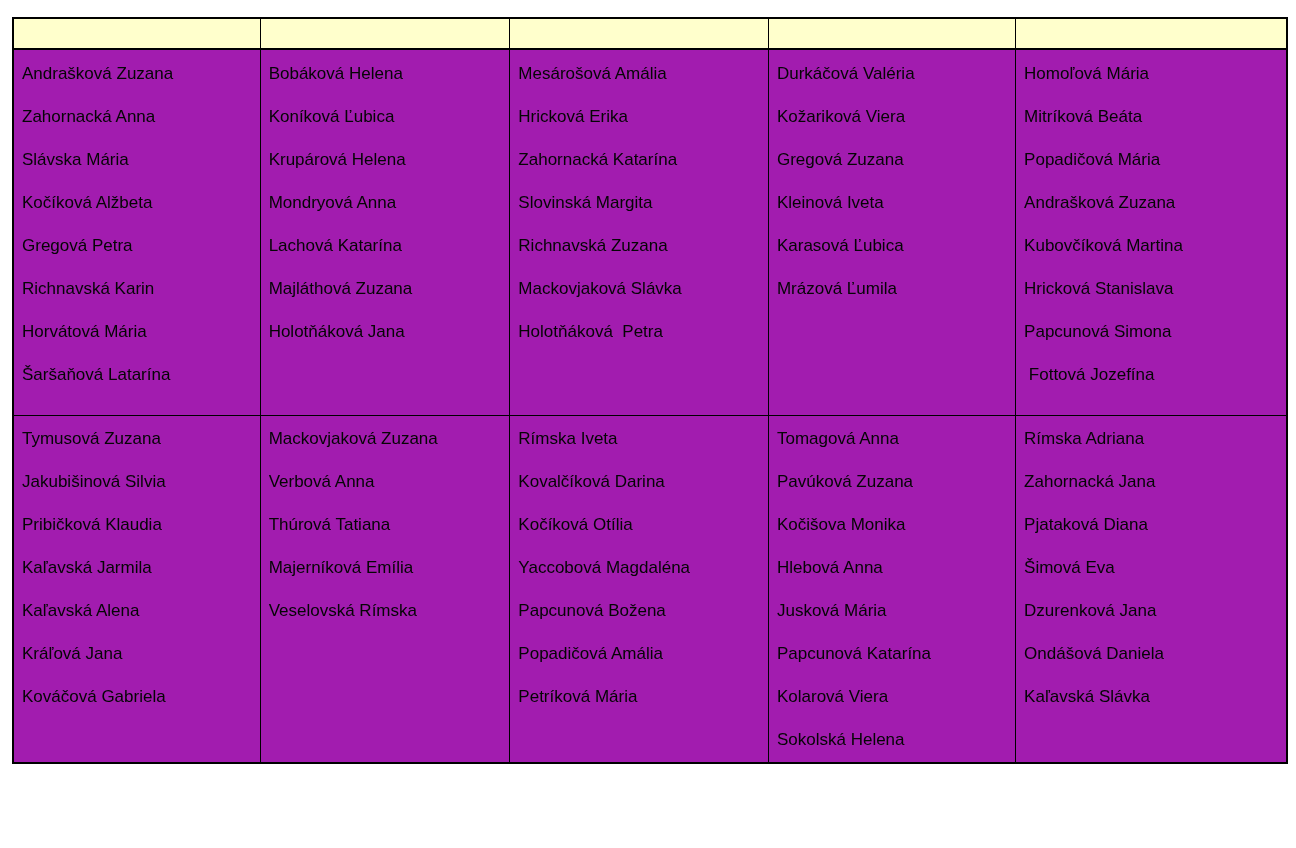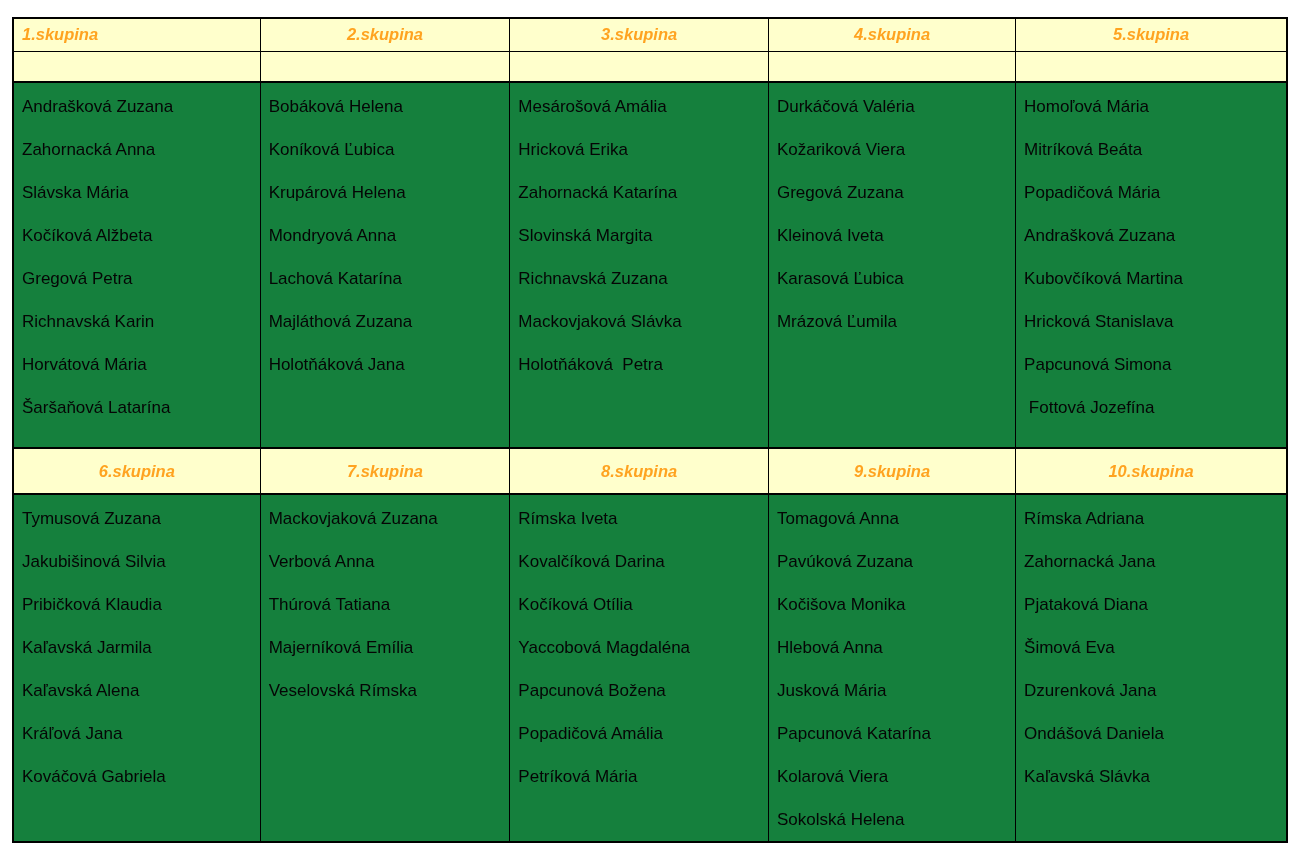--- a/index.html
+++ b/index.html
@@ -51,21 +51,21 @@
   .r-head2 .group-header {
     border-top: 2px solid #000;
     border-bottom: 2px solid #000;
   }
   
   .r-names1 { height: 366px; }
   .r-names2 { height: 341px; padding-left: 12px; }
   td.names-cell {
     vertical-align: top;
     padding: 2px 4px 0 8px;
-    background: #15803d;
+    background: #a21caf;
   }
   .name {
     margin: 0;
     height: 43px;
     display: flex;
     align-items: center;
     font-size: 17px;
     color: #050505;
     white-space: pre;
   }
@@ -77,27 +77,20 @@
   <table class="groups">
     <colgroup>
       <col style="width:19.4%">
       <col style="width:19.6%">
       <col style="width:20.3%">
       <col style="width:19.4%">
       <col style="width:21.3%">
     </colgroup>
 
     <tbody>
-        <tr class="r-head1">
-      <th class="group-header align-left">1.skupina</th>
-      <th class="group-header">2.skupina</th>
-      <th class="group-header">3.skupina</th>
-      <th class="group-header">4.skupina</th>
-      <th class="group-header">5.skupina</th>
-    </tr>
 
     <tr class="r-spacer">
       <td></td>
       <td></td>
       <td></td>
       <td></td>
       <td></td>
     </tr>
 
     <tr class="r-names1">
@@ -142,27 +135,20 @@
             <p class="name">Mitríková Beáta</p>
             <p class="name">Popadičová Mária</p>
             <p class="name">Andrašková Zuzana</p>
             <p class="name">Kubovčíková Martina</p>
             <p class="name">Hricková Stanislava</p>
             <p class="name">Papcunová Simona</p>
             <p class="name"> Fottová Jozefína</p>
           </td>
     </tr>
 
-    <tr class="r-head2">
-      <th class="group-header">6.skupina</th>
-      <th class="group-header">7.skupina</th>
-      <th class="group-header">8.skupina</th>
-      <th class="group-header">9.skupina</th>
-      <th class="group-header">10.skupina</th>
-    </tr>
 
     <tr class="r-names2">
       <td class="names-cell">
             <p class="name">Tymusová Zuzana</p>
             <p class="name">Jakubišinová Silvia</p>
             <p class="name">Pribičková Klaudia</p>
             <p class="name">Kaľavská Jarmila</p>
             <p class="name">Kaľavská Alena</p>
             <p class="name">Kráľová Jana</p>
             <p class="name">Kováčová Gabriela</p>

